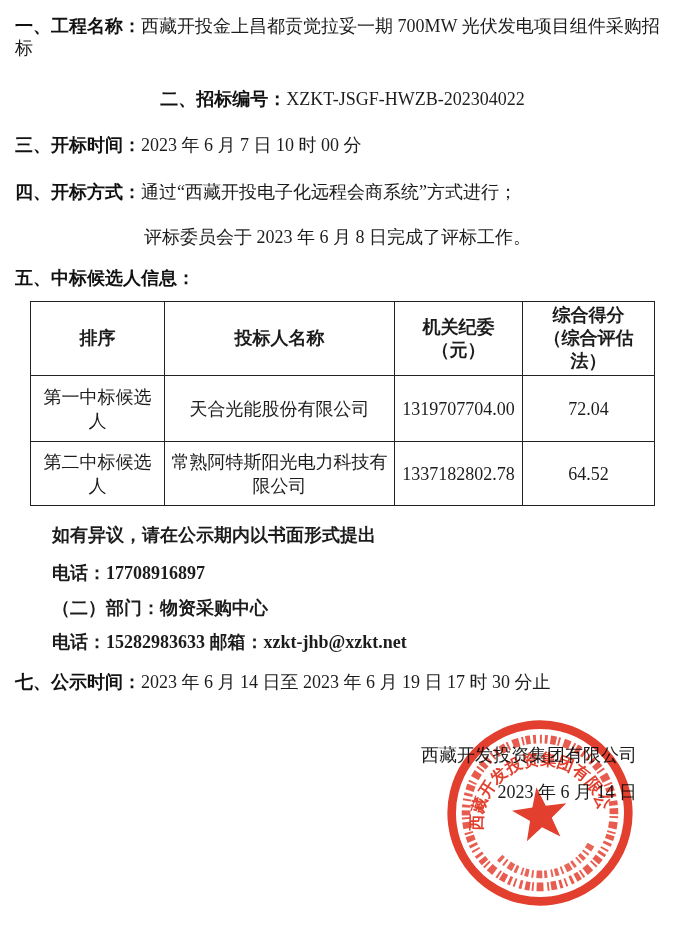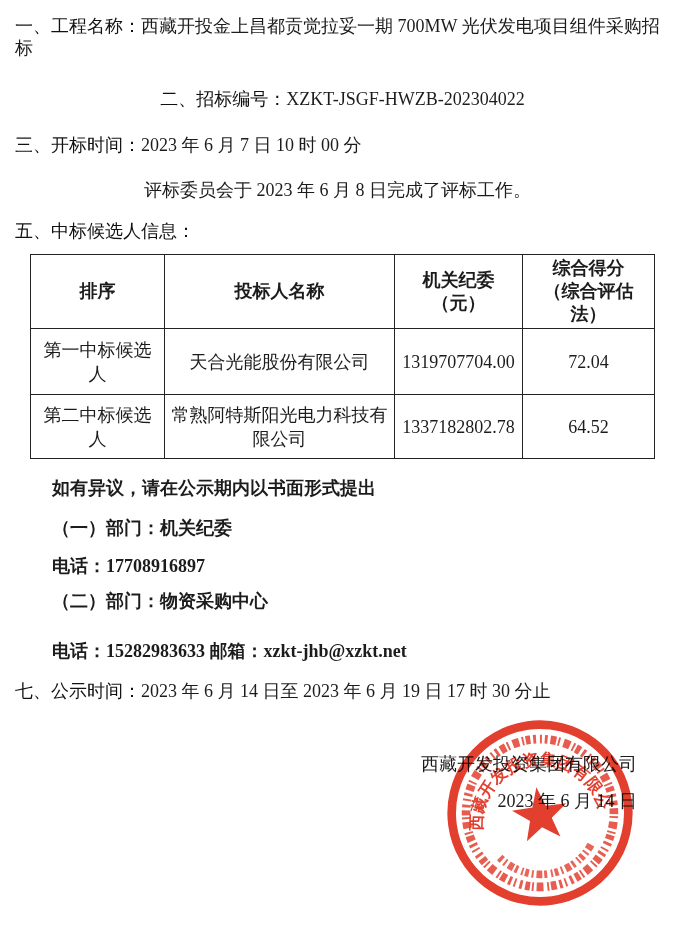--- a/index.html
+++ b/index.html
@@ -11,21 +11,21 @@
     background: #ffffff;
     overflow: hidden;
     color: #1c1c1c;
     font-family: "Liberation Serif", "DejaVu Serif", serif;
     font-size: 18px;
   }
   .content { padding: 15px 20px 0 15px; }
   .sec { line-height: 22px; }
   .lbl {
     font-family: "Liberation Sans", "DejaVu Sans", sans-serif;
-    font-weight: normal;
+    font-weight: bold;
     color: #111111;
   }
   .s2 { margin-top: 29px; text-align: center; }
   .s3 { margin-top: 24px; }
   .s4 { margin-top: 25px; }
   .s4c { margin-top: 23px; padding-left: 129px; }
   .s5 { margin-top: 19px; }
   .bid-table {
     border-collapse: collapse;
     margin: 12px 0 0 15px;
@@ -49,21 +49,21 @@
   .hdr-row { height: 51px; }
   .data-row-1 { height: 66px; }
   .data-row-2 { height: 64px; }
   .s6 { margin-top: 19px; }
   .sub { padding-left: 37px; line-height: 22px; font-weight: bold; }
   .sub-1 { margin-top: 18px; }
   .sub-2 { margin-top: 18px; }
   .sub-3 { margin-top: 16px; }
   .sub-4 { margin-top: 10px; }
   .sub-5 { margin-top: 13px; }
-  .sub-6 { margin-top: 28px; }
+  .sub-6 { margin-top: 12px; }
   .s7 { margin-top: 18px; }
   .sig { text-align: right; padding-right: 33px; line-height: 24px; }
   .sig-company { margin-top: 50px; }
   .sig-date { margin-top: 13px; }
   .seal {
     position: absolute;
     left: 444px;
     top: 717px;
     width: 192px;
     height: 192px;
@@ -84,20 +84,23 @@
     </div>
 
     <div class="sec s2">
       <span class="lbl">二、招标编号：</span><span>XZKT-JSGF-HWZB-202304022</span>
     </div>
 
     <div class="sec s3">
       <span class="lbl">三、开标时间：</span><span>2023 年 6 月 7 日 10 时 00 分</span>
     </div>
 
+    <div class="sec s4">
+      <span class="lbl">四、开标方式：</span><span>通过“西藏开投电子化远程会商系统”方式进行；</span>
+    </div>
     <div class="sec s4c">评标委员会于 2023 年 6 月 8 日完成了评标工作。</div>
 
     <div class="sec s5">
       <span class="lbl">五、中标候选人信息：</span>
     </div>
 
     <table class="bid-table">
       <colgroup>
         <col style="width:134px">
           <col style="width:230px">
@@ -123,21 +126,20 @@
       <tr class="data-row-2">
         <td>第二中标候选人</td>
         <td>常熟阿特斯阳光电力科技有限公司</td>
         <td>1337182802.78</td>
         <td>64.52</td>
       </tr>
     </tbody>
       </table>
 
     <div class="sec sub sub-1">如有异议，请在公示期内以书面形式提出</div>
-    <div class="sec sub sub-2">（一）部门：机关纪委</div>
     <div class="sec sub sub-3">电话：17708916897</div>
     <div class="sec sub sub-5">（二）部门：物资采购中心</div>
     <div class="sec sub sub-6">电话：15282983633 邮箱：xzkt-jhb@xzkt.net</div>
 
     <div class="sec s7">
       <span class="lbl">七、公示时间：</span><span>2023 年 6 月 14 日至 2023 年 6 月 19 日 17 时 30 分止</span>
     </div>
 
     <div class="sec sig sig-company">西藏开发投资集团有限公司</div>
     <div class="sec sig sig-date">2023 年 6 月 14 日</div>

